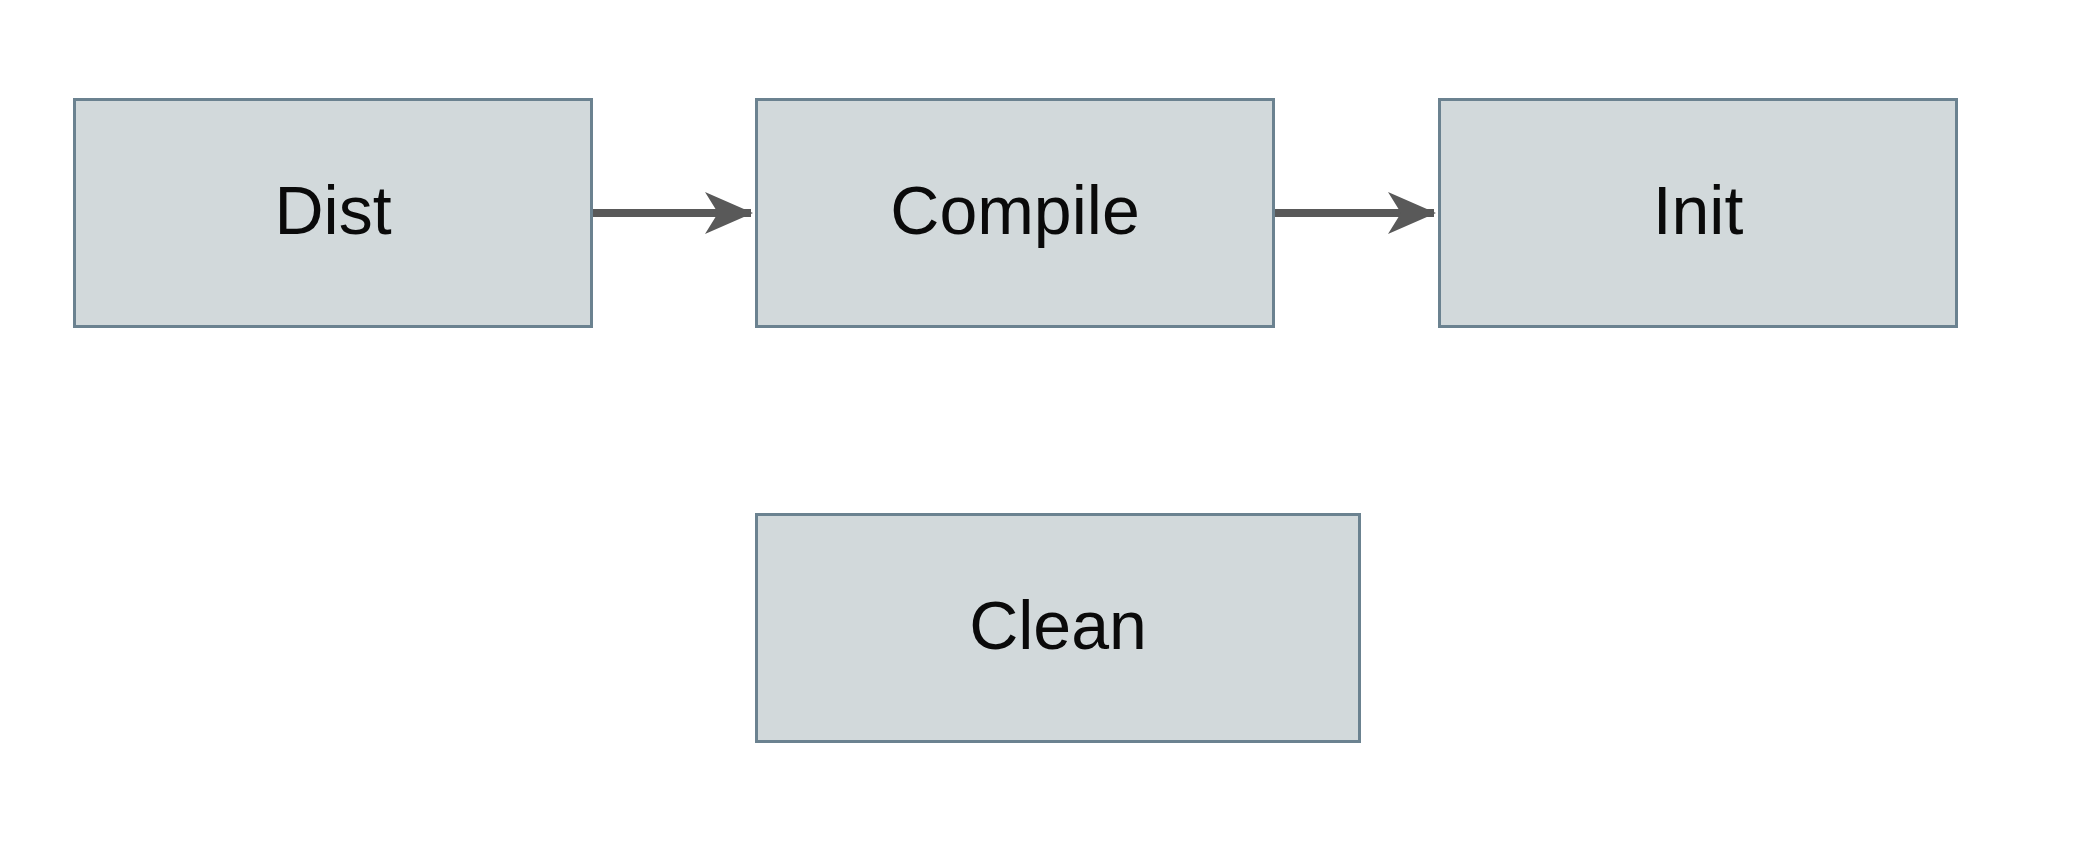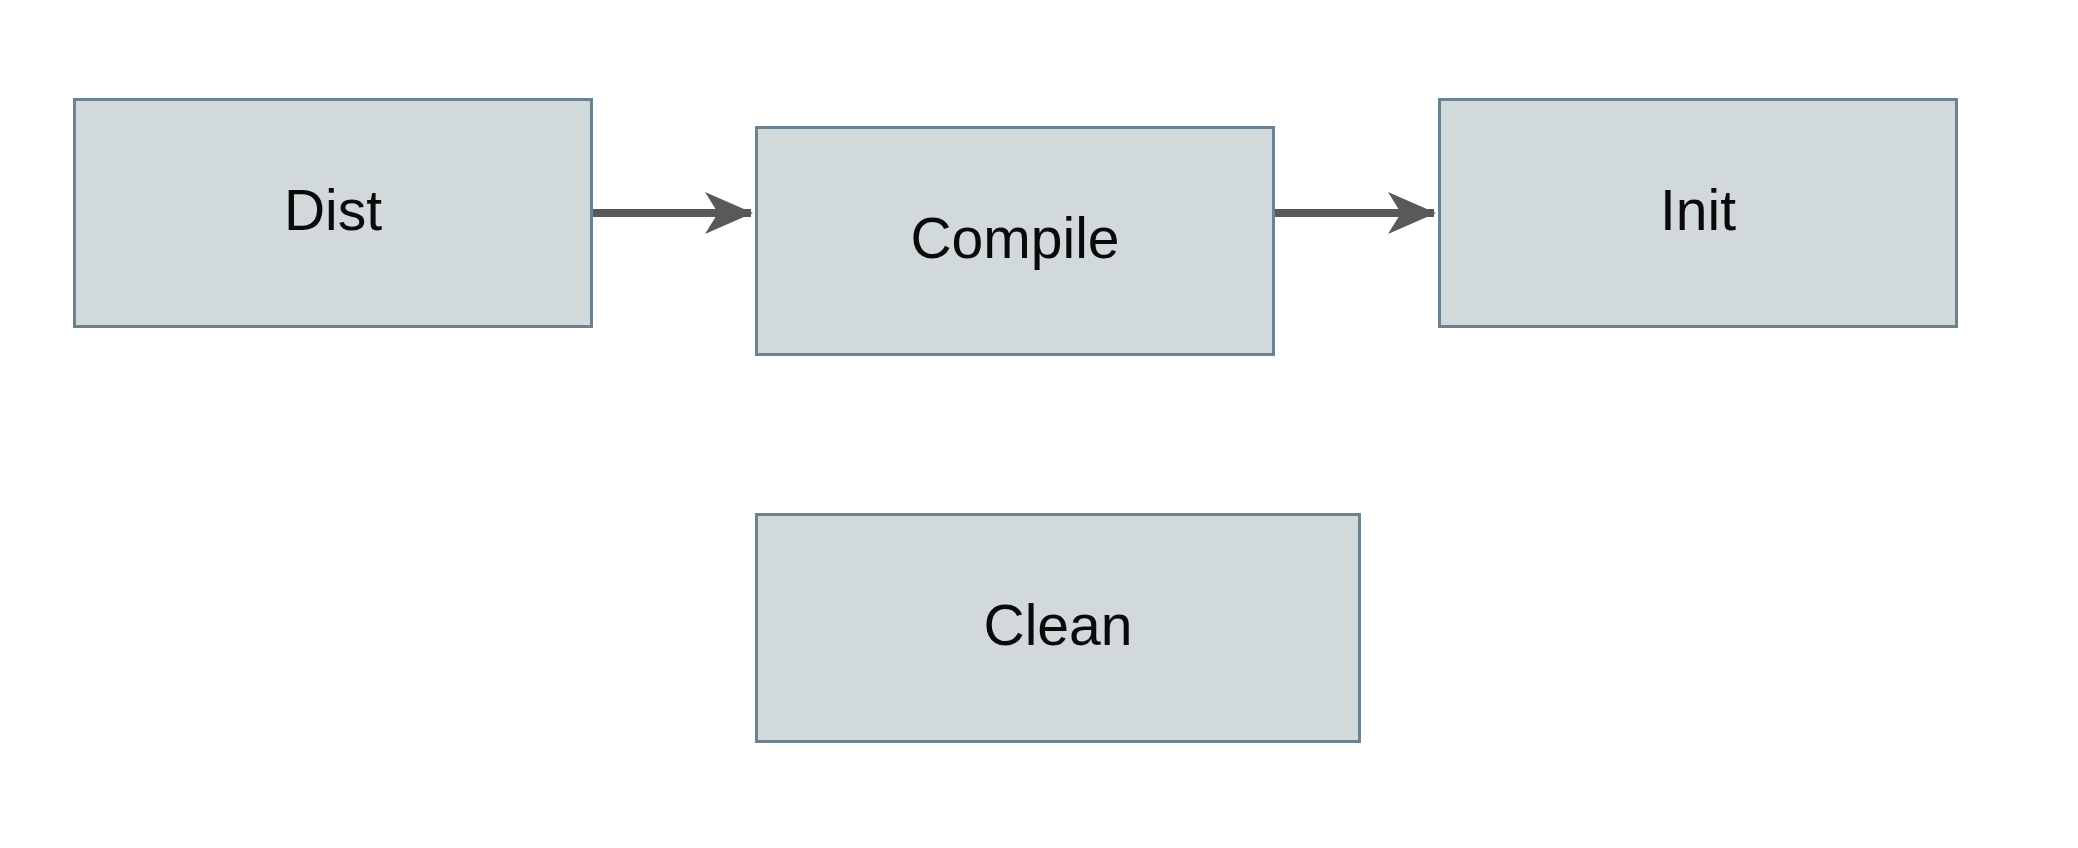--- a/index.html
+++ b/index.html
@@ -20,29 +20,29 @@
     box-sizing: border-box;
     width: 520px;
     height: 230px;
     background: #d2d9db;
     border: 3px solid #6b8290;
     display: flex;
     align-items: center;
     justify-content: center;
   }
   .node .label {
-    font-size: 57px;
+    font-size: 68px;
     line-height: 1;
     color: #0a0a0a;
     letter-spacing: 0px;
     white-space: nowrap;
     padding-bottom: 6px;
   }
   #node-dist    { left: 73px;   top: 98px;  }
-  #node-compile { left: 755px;  top: 98px; margin-top: 28px;  }
+  #node-compile { left: 755px;  top: 98px;  }
   #node-init    { left: 1438px; top: 98px; text-align: right;  }
   #node-clean   { left: 755px;  top: 513px; width: 606px; }
   .edges-layer {
     position: absolute;
     left: 0; top: 0;
     width: 2078px;
     height: 848px;
     pointer-events: none;
   }
   .edges-layer .edge { pointer-events: stroke; }

